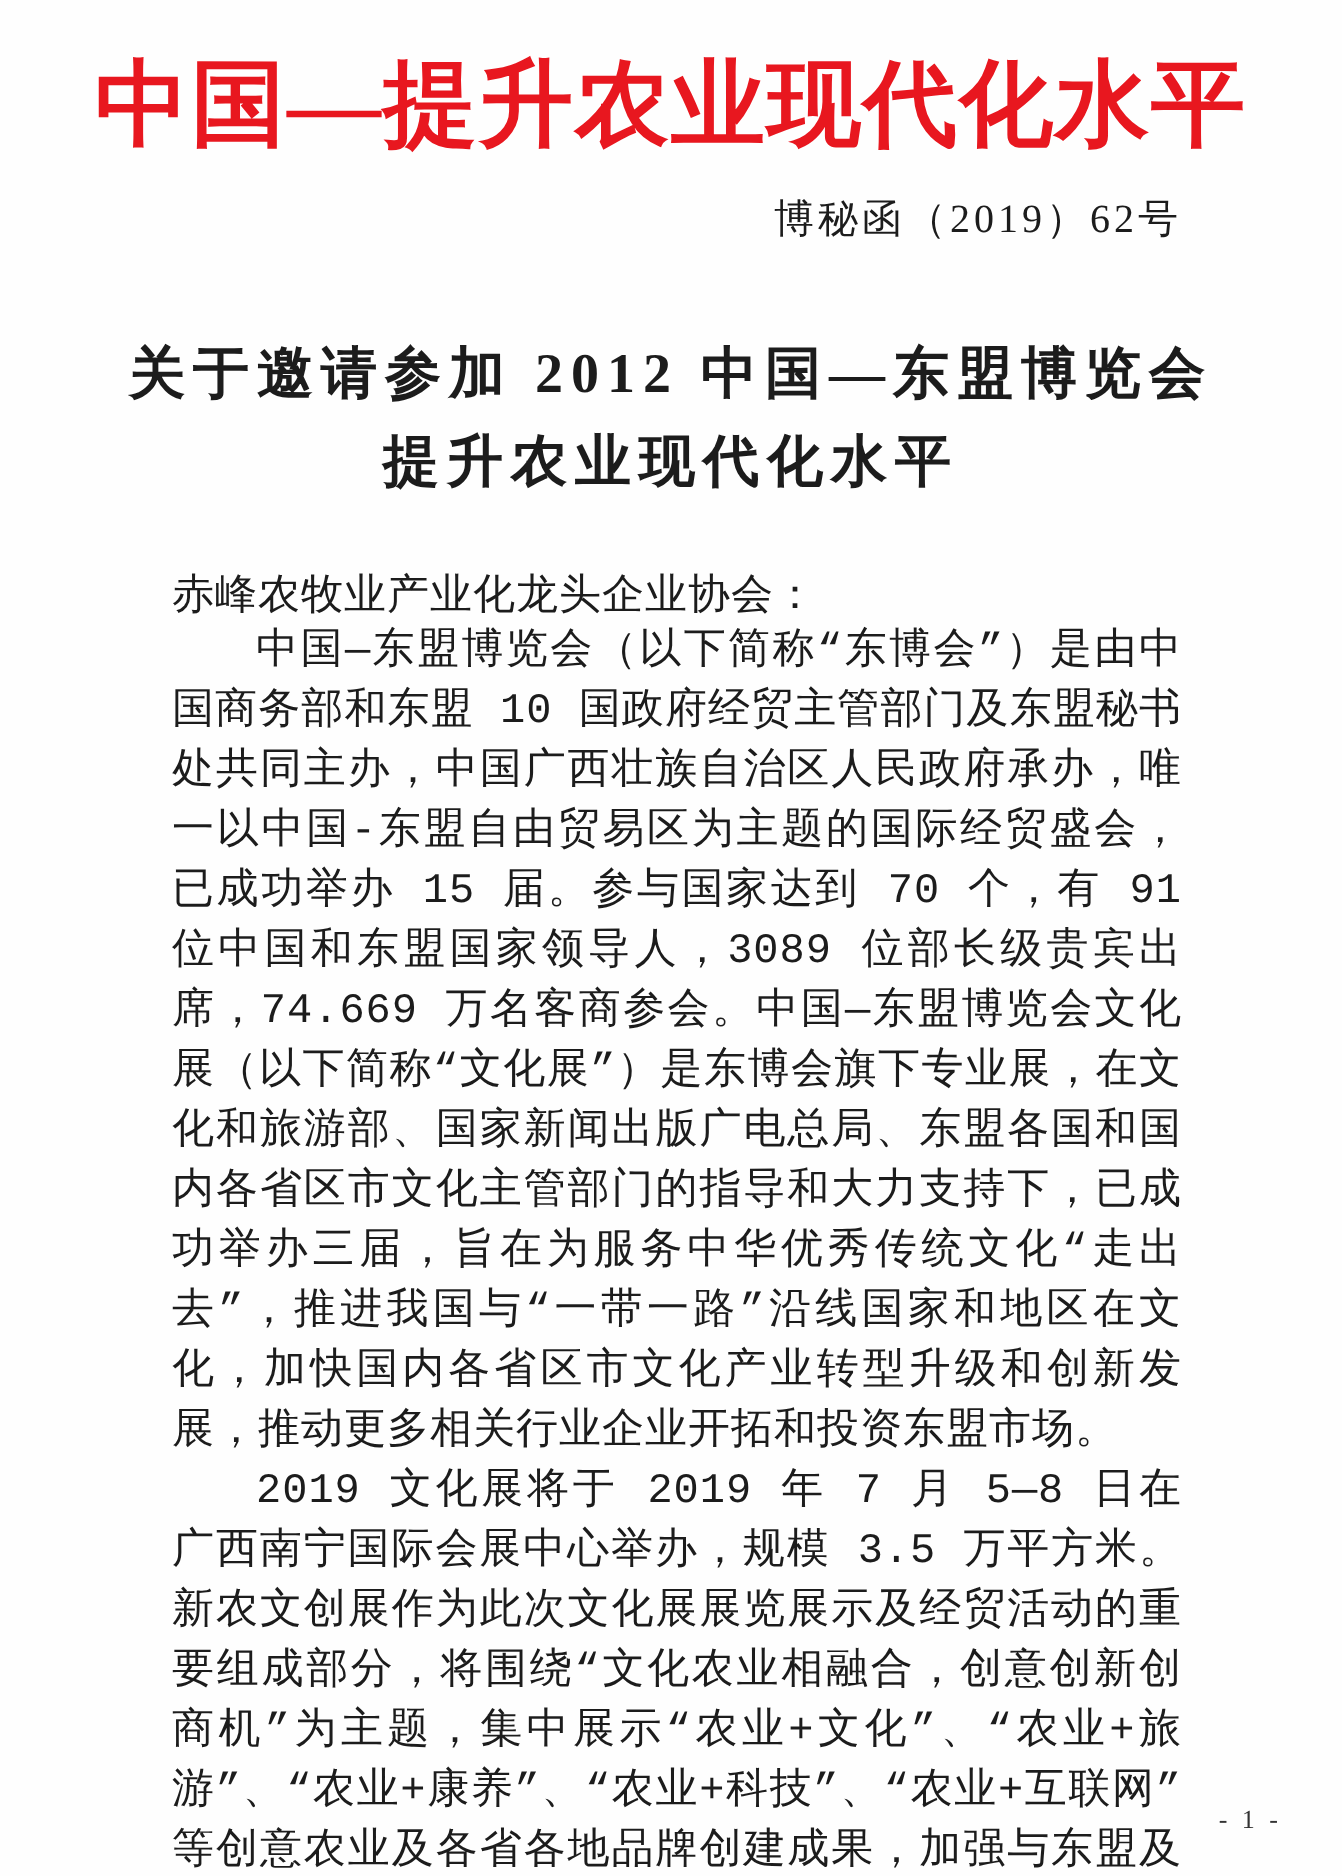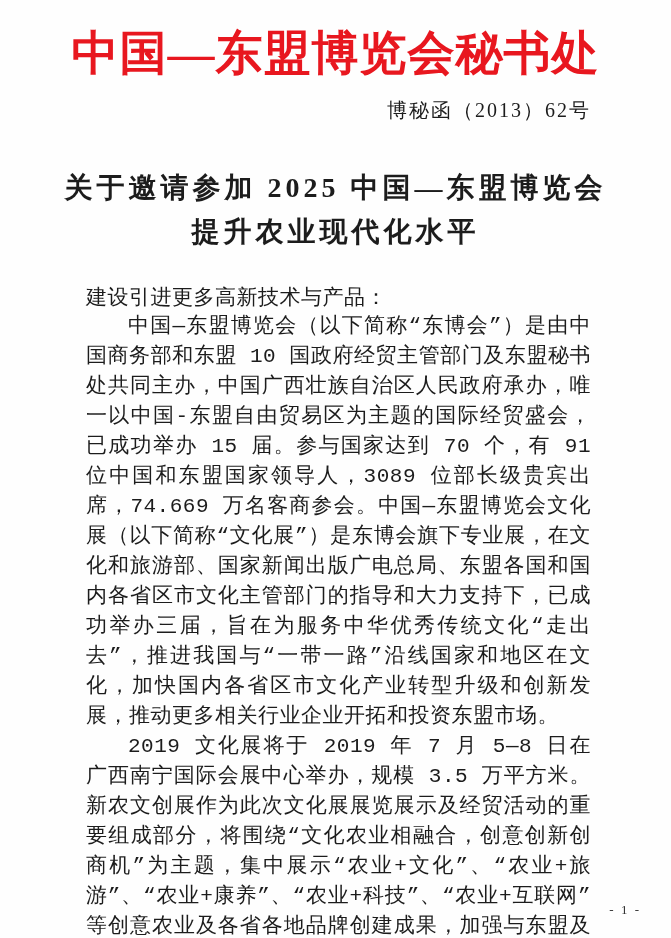--- a/index.html
+++ b/index.html
@@ -67,30 +67,30 @@
     font-size: 13px;
     letter-spacing: 2px;
     color: #333333;
   }
 </style>
 </head>
 <body>
 
 <div class="page">
 
-  <div class="header-title">中国—东盟博览会秘书处</div>
+  <div class="header-title">中国—提升农业现代化水平</div>
 
-  <div class="doc-number">博秘函（2013）62号</div>
+  <div class="doc-number">博秘函（2019）62号</div>
 
   <div class="doc-title">
-    <div>关于邀请参加 2025 中国—东盟博览会</div>
+    <div>关于邀请参加 2012 中国—东盟博览会</div>
     <div>提升农业现代化水平</div>
   </div>
 
   <div class="body-text">
-    <p class="recipient">建设引进更多高新技术与产品：</p>
+    <p class="recipient">赤峰农牧业产业化龙头企业协会：</p>
     <p class="para">中国—东盟博览会（以下简称“东博会”）是由中国商务部和东盟 10 国政府经贸主管部门及东盟秘书处共同主办，中国广西壮族自治区人民政府承办，唯一以中国-东盟自由贸易区为主题的国际经贸盛会，已成功举办 15 届。参与国家达到 70 个，有 91 位中国和东盟国家领导人，3089 位部长级贵宾出席，74.669 万名客商参会。中国—东盟博览会文化展（以下简称“文化展”）是东博会旗下专业展，在文化和旅游部、国家新闻出版广电总局、东盟各国和国内各省区市文化主管部门的指导和大力支持下，已成功举办三届，旨在为服务中华优秀传统文化“走出去”，推进我国与“一带一路”沿线国家和地区在文化，加快国内各省区市文化产业转型升级和创新发展，推动更多相关行业企业开拓和投资东盟市场。</p>
     <p class="para">2019 文化展将于 2019 年 7 月 5—8 日在广西南宁国际会展中心举办，规模 3.5 万平方米。新农文创展作为此次文化展展览展示及经贸活动的重要组成部分，将围绕“文化农业相融合，创意创新创商机”为主题，集中展示“农业+文化”、“农业+旅游”、“农业+康养”、“农业+科技”、“农业+互联网”等创意农业及各省各地品牌创建成果，加强与东盟及丝路沿线国家的创意农业项目合作，提升农业现代化水平，以及致力于为“三农”建设引进更多高新技术与产品，推广国内创意农业先进技术，提升农业</p>
   </div>
 
   <div class="page-number">- 1 -</div>
 
 </div>
 
 </body></html>

